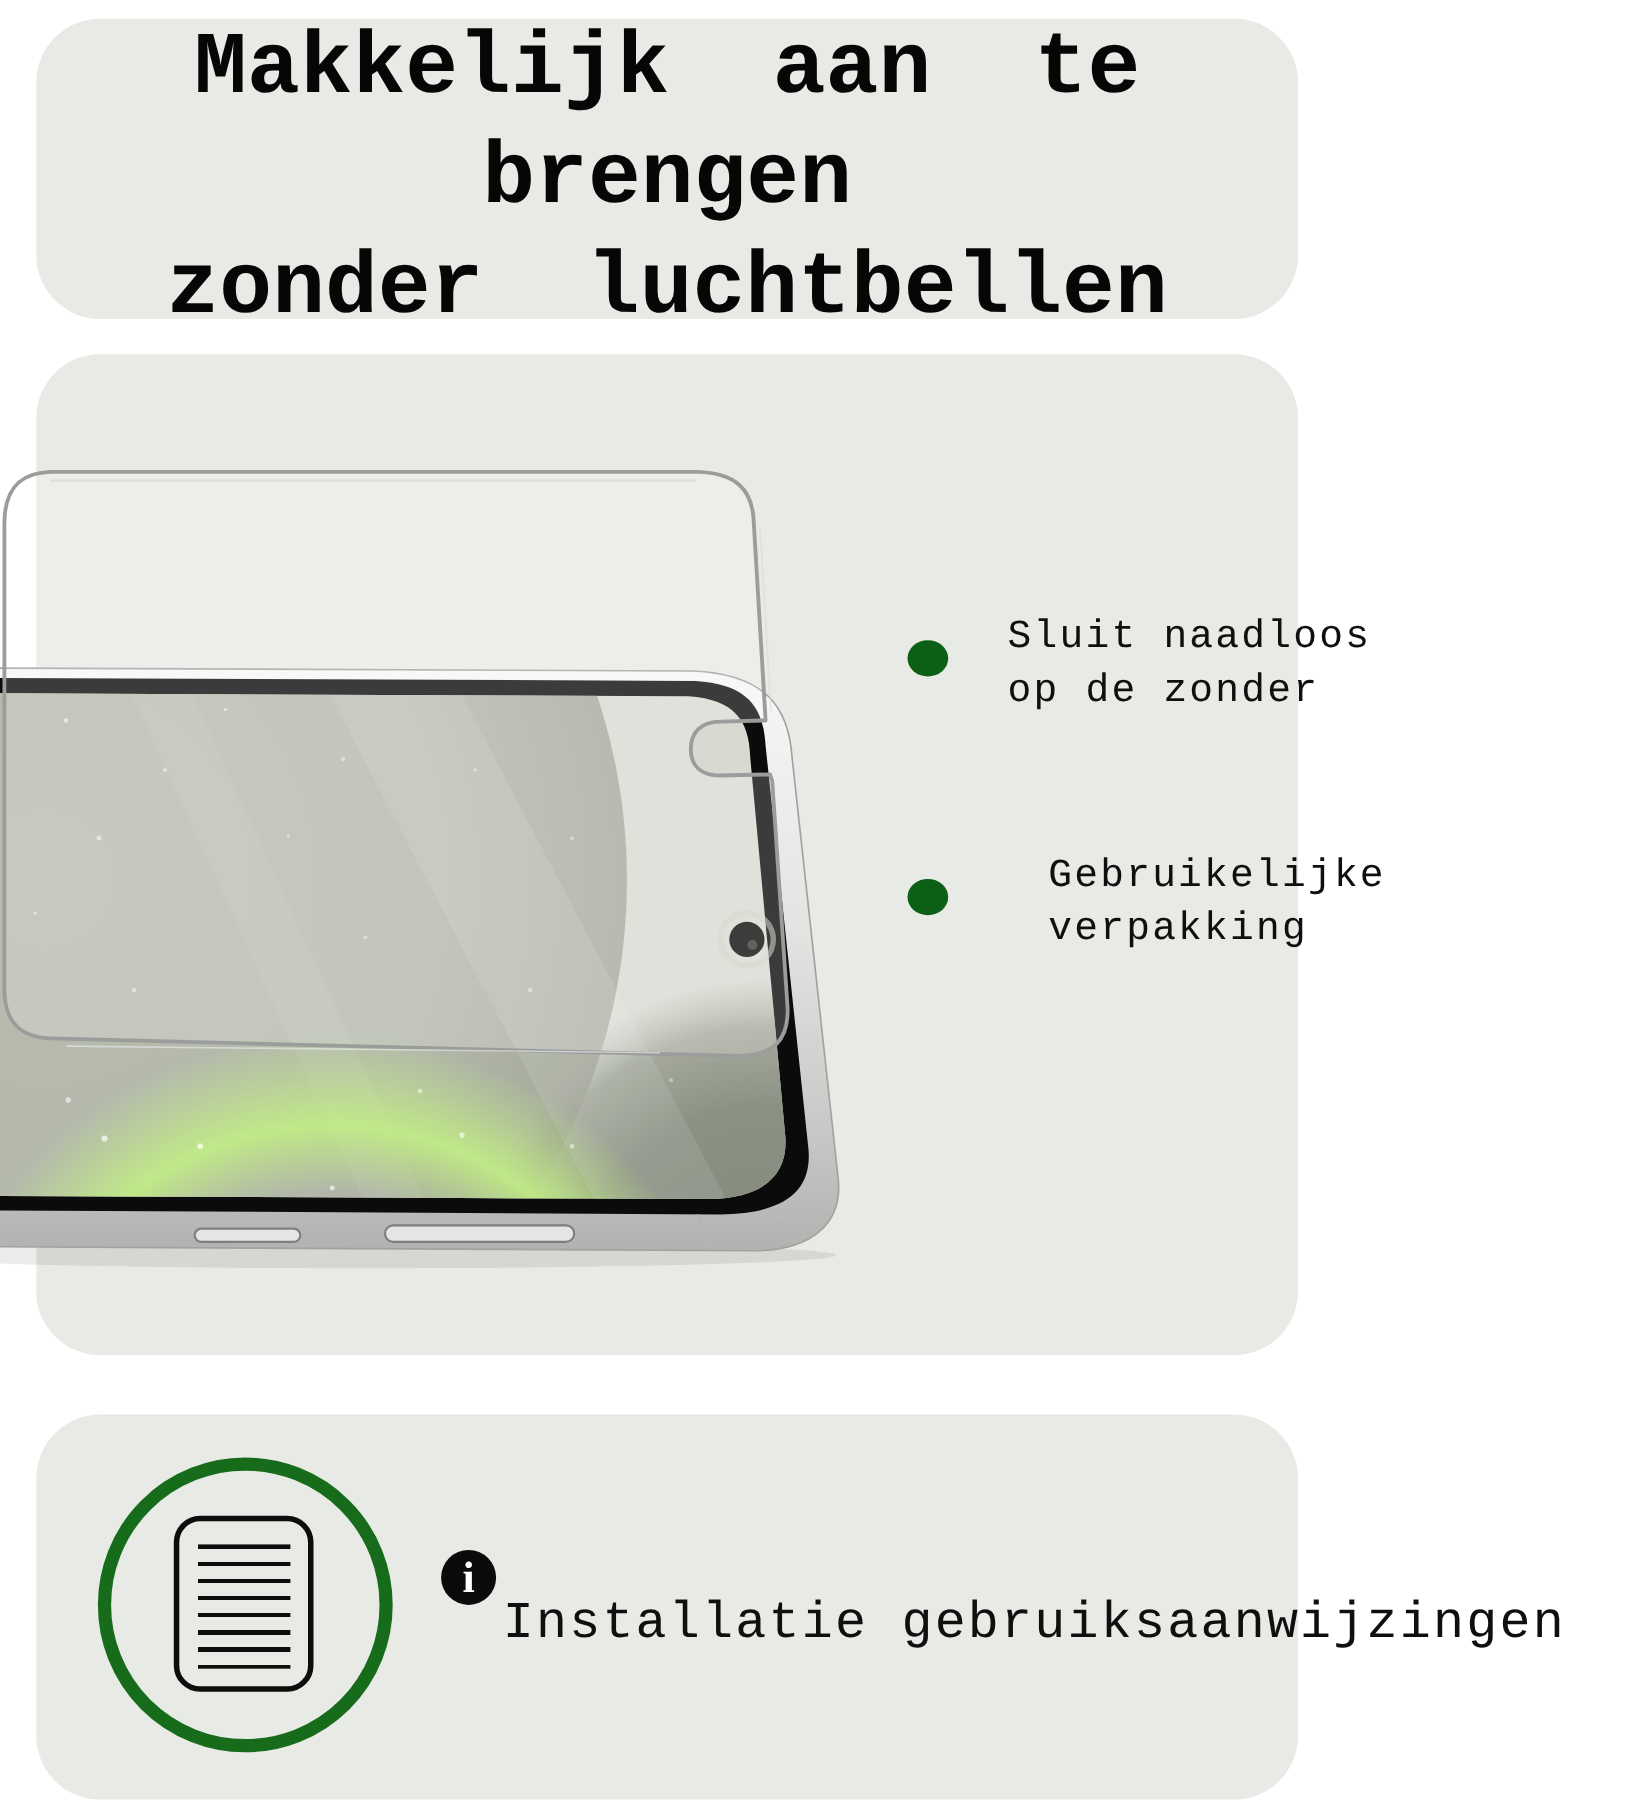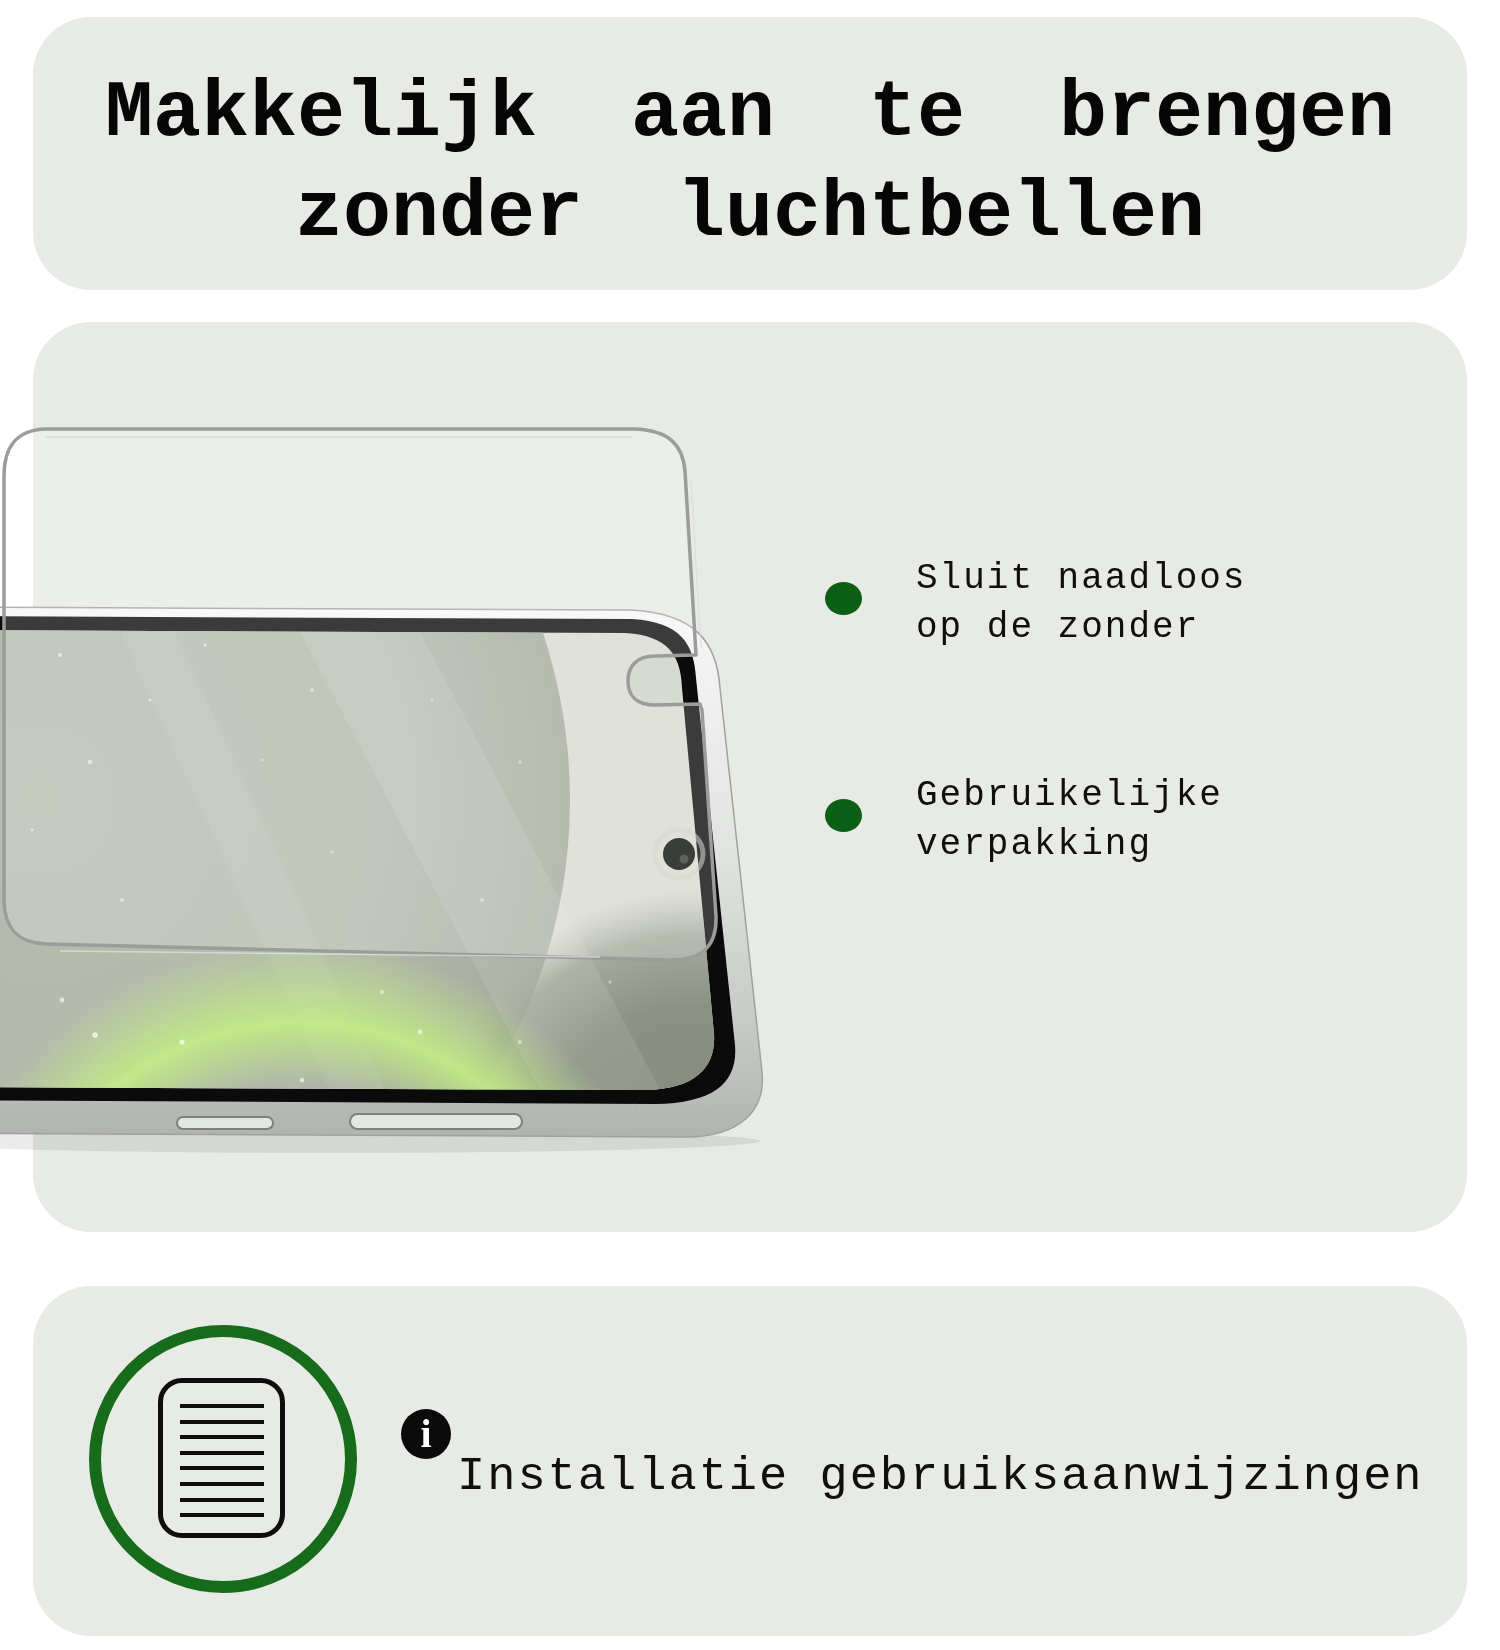--- a/index.html
+++ b/index.html
@@ -5,36 +5,36 @@
   html,body{margin:0;padding:0;}
   body{
     width:1500px;height:1650px;position:relative;overflow:hidden;
     background:#ffffff;
     font-family:"Liberation Mono","DejaVu Sans Mono",monospace;
     color:#0d0d0d;
   }
   .page{position:absolute;inset:0;width:1500px;height:1650px;}
 
   
-  .card{position:absolute;left:33px;width:1434px;background:#e8eae5;border-radius:58px;}
+  .card{position:absolute;left:33px;width:1147px;background:#e8eae5;border-radius:58px;}
   .card-top{top:17px;height:273px;display:flex;flex-direction:column;justify-content:center;box-sizing:border-box;padding-top:20px;}
   .card-mid{top:322px;height:910px;}
   .card-bottom{top:1286px;height:350px;}
 
   
   .headline{margin:0;text-align:center;font-weight:700;font-size:80px;line-height:100px;letter-spacing:0;word-spacing:46px;color:#060606;}
   .headline span{display:block;}
 
   
   .bullet{position:absolute;left:825px;display:flex;z-index:30;}
   .bullet .dot{width:37px;height:33px;border-radius:50%;background:#0c6015;flex:0 0 auto;margin-top:28px;margin-right:54px;}
   .bullet .btxt{font-size:36px;line-height:49px;letter-spacing:2px;white-space:nowrap;color:#0f0f0f;}
   .bullet .btxt span{display:block;}
   #bullet-1{top:554px;}
-  #bullet-2{top:771px;}
+  #bullet-2{top:771px;gap:37px;}
   #bullet-3{top:988px;}
 
   
   .phone-svg{position:absolute;left:0;top:0;width:1500px;height:1650px;z-index:20;pointer-events:none;}
 
   
   .ring-badge{position:absolute;left:89px;top:1325px;width:268px;height:268px;border:12px solid #166c1b;border-radius:50%;box-sizing:border-box;z-index:30;}
   .doc-icon{position:absolute;left:158px;top:1378px;width:127px;height:160px;border:5px solid #0d0d0d;border-radius:24px;box-sizing:border-box;z-index:31;}
   .doc-lines{position:absolute;left:180px;top:1404px;width:84px;height:113px;z-index:32;
     background:repeating-linear-gradient(to bottom,#0d0d0d 0 4px,transparent 4px 15.6px);}

